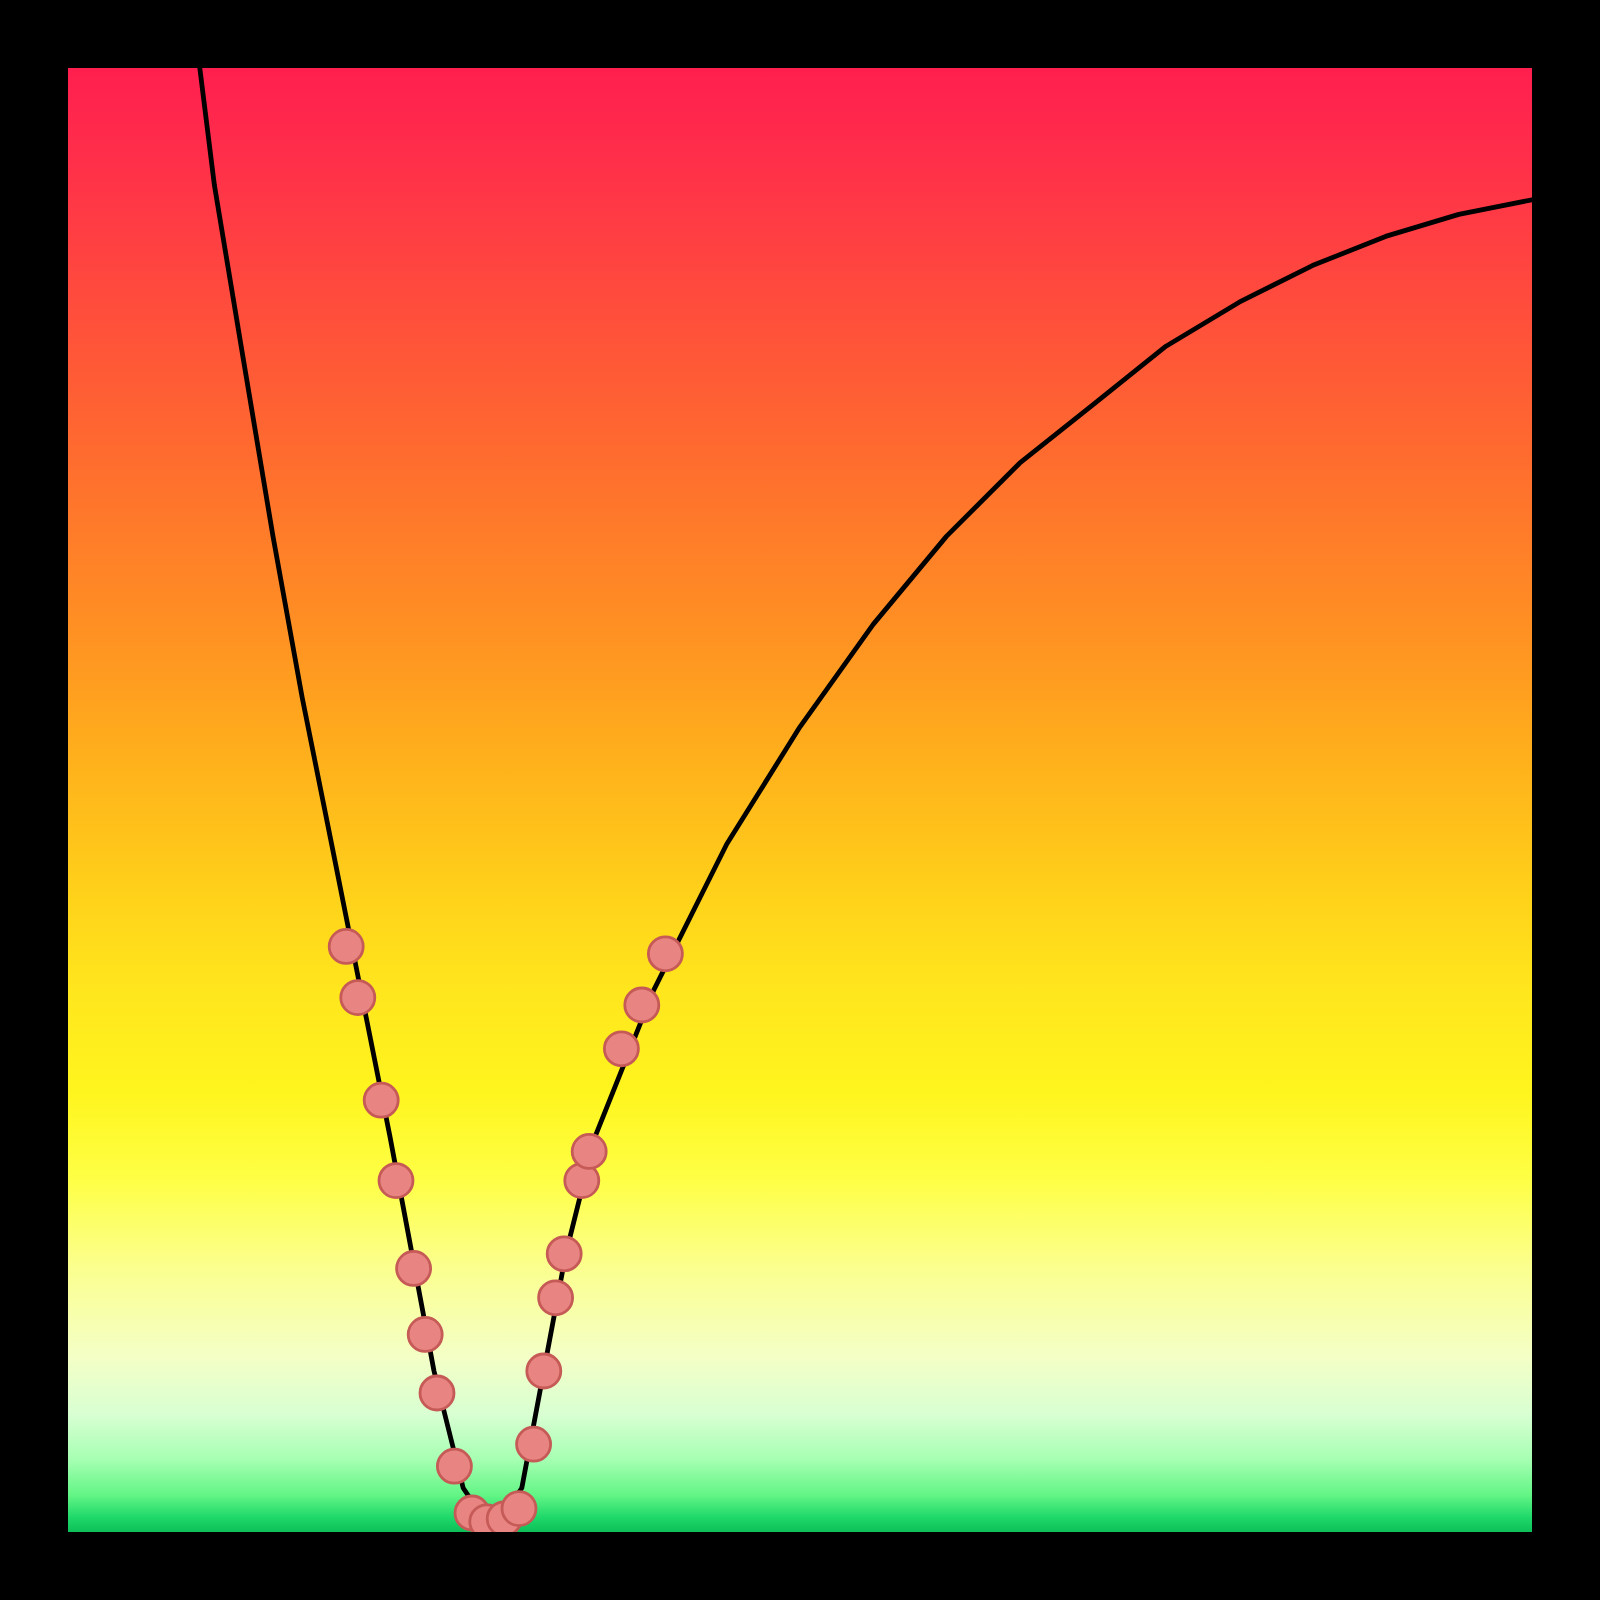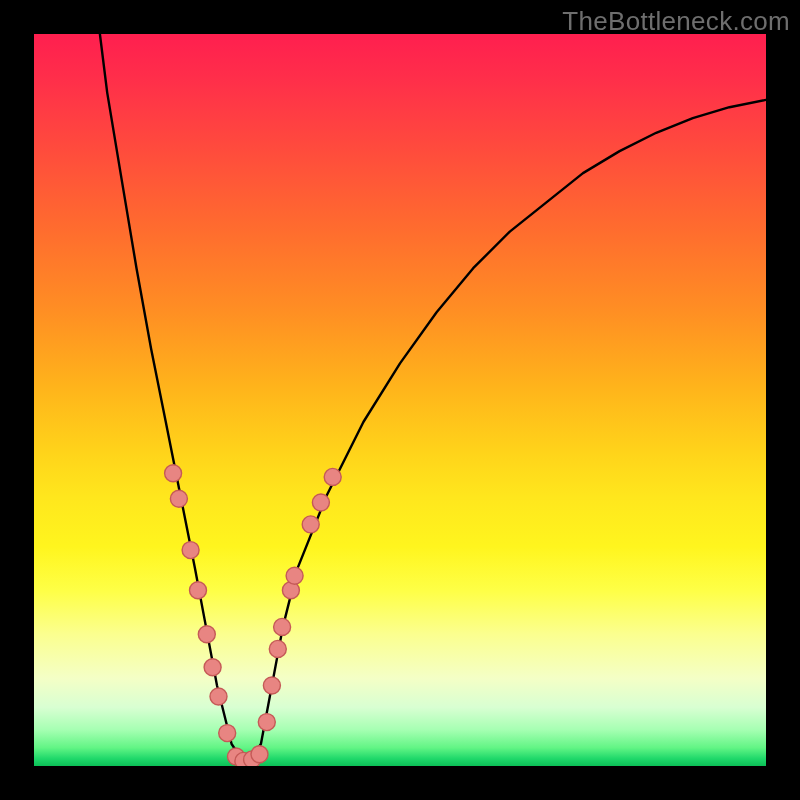--- a/index.html
+++ b/index.html
@@ -62,21 +62,20 @@
     top: 0;
     width: 732px;
     height: 732px;
     z-index: 2;
   }
 </style>
 </head>
 <body>
 
 <div class="frame">
-  <div class="watermark">TheBottleneck.com</div>
 
   <div class="plot">
     <svg class="curve" viewBox="0 0 732 732" preserveAspectRatio="none">
       <path id="curve-path" fill="none" stroke="#000" stroke-width="2.4" stroke-linecap="round" stroke-linejoin="round" d="M65.9 0.0 L73.2 58.6 L87.8 146.4 L102.5 234.2 L117.1 314.8 L131.8 388.0 L146.4 461.2 L161.0 534.4 L172.0 592.9 L183.0 651.5 L197.6 710.0 L212.3 732.0 L226.9 710.0 L237.9 651.5 L248.9 592.9 L263.5 534.4 L292.8 461.2 L329.4 388.0 L366.0 329.4 L402.6 278.2 L439.2 234.2 L475.8 197.6 L512.4 168.4 L549.0 139.1 L585.6 117.1 L622.2 98.8 L658.8 84.2 L695.4 73.2 L732.0 65.9"></path>
       <g id="marker-layer">
           <circle cx="139.1" cy="439.2" r="8.5" fill="#e88582" stroke="#c55a57" stroke-width="1.4"></circle>
           <circle cx="144.9" cy="464.8" r="8.5" fill="#e88582" stroke="#c55a57" stroke-width="1.4"></circle>
           <circle cx="156.6" cy="516.1" r="8.5" fill="#e88582" stroke="#c55a57" stroke-width="1.4"></circle>
           <circle cx="164.0" cy="556.3" r="8.5" fill="#e88582" stroke="#c55a57" stroke-width="1.4"></circle>
           <circle cx="172.8" cy="600.2" r="8.5" fill="#e88582" stroke="#c55a57" stroke-width="1.4"></circle>

